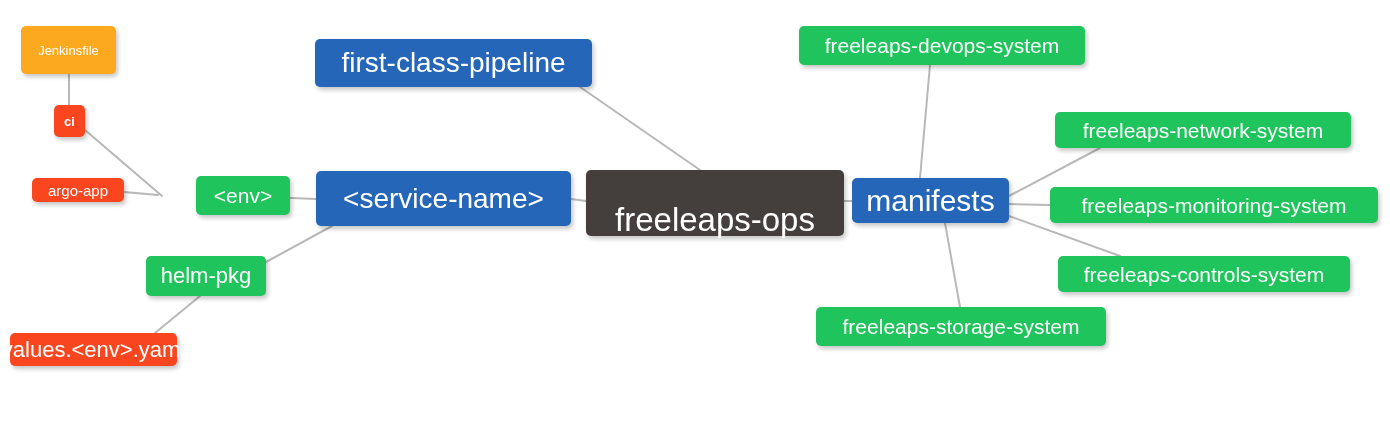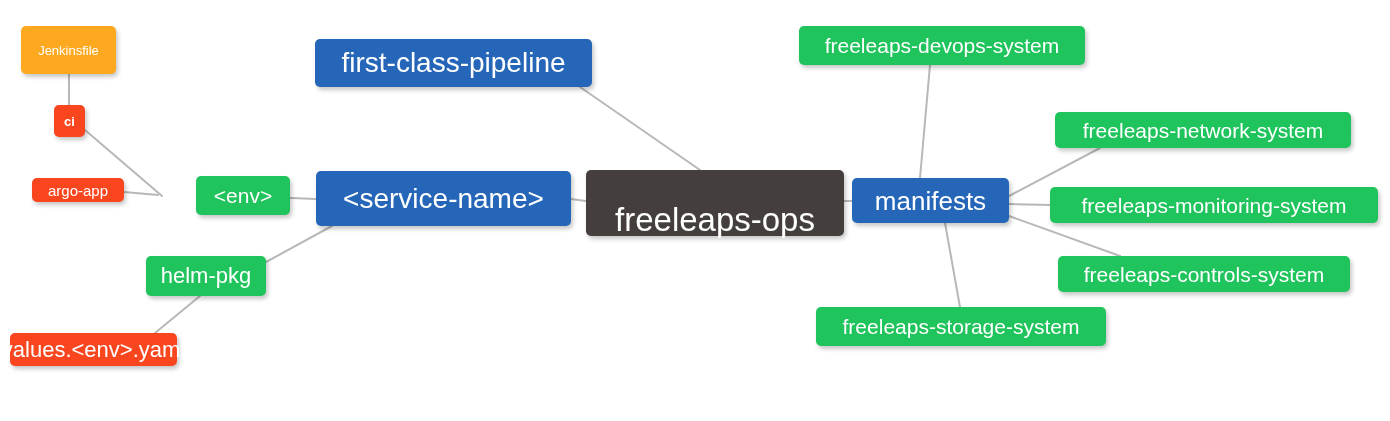--- a/index.html
+++ b/index.html
@@ -59,21 +59,21 @@
     </div>
     <div class="node n-blue" style="left: 315px; top: 39px; width: 277px; height: 48px; font-size: 28px;">
       <span>first-class-pipeline</span>
     </div>
     <div class="node n-blue" style="left: 316px; top: 171px; width: 255px; height: 55px; font-size: 28px;">
       <span>&lt;service-name&gt;</span>
     </div>
     <div class="node n-dark" style="left: 586px; top: 170px; width: 258px; height: 66px; font-size: 33px; align-items: flex-end;">
       <span>freeleaps-ops</span>
     </div>
-    <div class="node n-blue" style="left: 852px; top: 178px; width: 157px; height: 45px; font-size: 26px;">
+    <div class="node n-blue" style="left: 852px; top: 178px; width: 157px; height: 45px; font-size: 30px;">
       <span>manifests</span>
     </div>
     <div class="node n-green" style="left: 146px; top: 256px; width: 120px; height: 40px; font-size: 22px;">
       <span>helm-pkg</span>
     </div>
     <div class="node n-red" style="left: 10px; top: 333px; width: 167px; height: 33px; font-size: 22px;">
       <span>values.&lt;env&gt;.yaml</span>
     </div>
     <div class="node n-green" style="left: 799px; top: 26px; width: 286px; height: 39px; font-size: 21px;">
       <span>freeleaps-devops-system</span>

